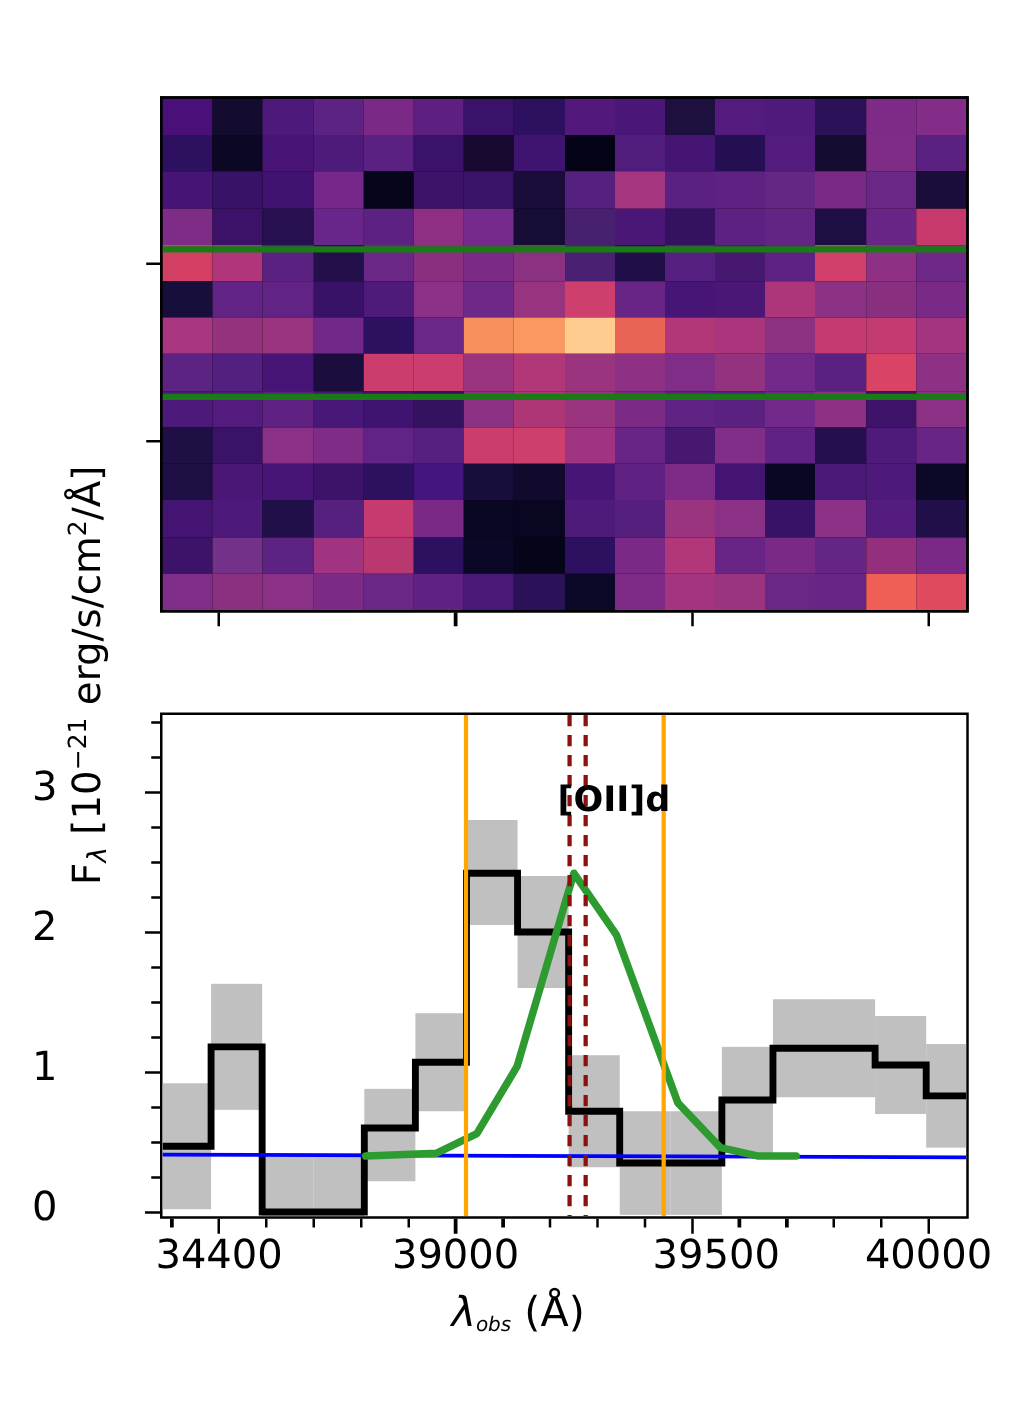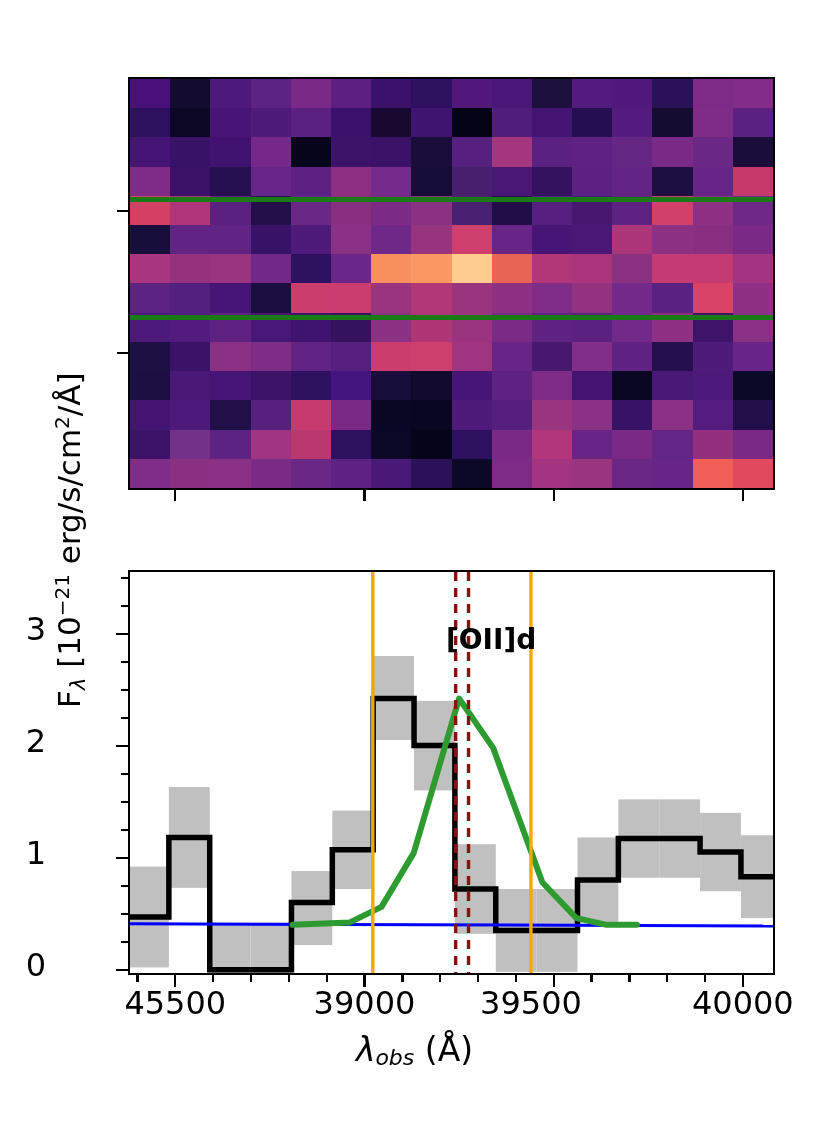--- a/index.html
+++ b/index.html
@@ -32,21 +32,21 @@
   .tick1d-y{position:absolute;height:2.2px;background:#000;left:116px;}
   .tick1d-y.major{width:12px;}
   .tick1d-y.minor{width:7px;left:121px;}
 
   .xlab{position:absolute;top:984px;font-size:32px;text-align:center;width:180px;}
   .ylab{position:absolute;right:783px;font-size:32px;text-align:right;white-space:nowrap;}
 
   #xaxis-title{position:absolute;left:0;top:1030px;width:829px;text-align:center;
                font-size:33px;font-style:normal;}
   #xaxis-title .it{font-style:italic;}
-  #xaxis-title .sub{font-size:22px;font-style:italic;vertical-align:-4px;}
+  #xaxis-title .sub{font-size:16px;font-style:italic;vertical-align:-4px;}
 
   #yaxis-title{position:absolute;left:-330px;top:520px;width:800px;
                transform:rotate(-90deg);transform-origin:50% 50%;
                text-align:center;font-size:31px;white-space:nowrap;}
   #yaxis-title sup{font-size:20px;}
   #yaxis-title .sq{font-size:20px;vertical-align:super;}
 
   #linelabel{position:absolute;left:446px;top:623px;font-size:28px;font-weight:bold;}
 </style>
 </head>
@@ -354,23 +354,23 @@
       <div class="tick1d-y minor" style="top: 772.62px;"></div>
       <div class="tick1d-y major" style="top: 744.617px;"></div>
       <div class="tick1d-y minor" style="top: 716.615px;"></div>
       <div class="tick1d-y minor" style="top: 688.612px;"></div>
       <div class="tick1d-y minor" style="top: 660.609px;"></div>
       <div class="tick1d-y major" style="top: 632.606px;"></div>
       <div class="tick1d-y minor" style="top: 604.603px;"></div>
       <div class="tick1d-y minor" style="top: 576.601px;"></div>
     </div>
   <div id="xlabels">
-      <div class="xlab" style="left: 85.2953px;">45500</div>
+      <div class="xlab" style="left: 85.2953px;">34400</div>
       <div class="xlab" style="left: 274.477px;">39000</div>
-      <div class="xlab" style="left: 441px;">39500</div>
+      <div class="xlab" style="left: 483px;">39500</div>
       <div class="xlab" style="left: 652.839px;">40000</div>
     </div>
   <div id="ylabels">
       <div class="ylab" style="top: 945.64px;">0</div>
       <div class="ylab" style="top: 833.628px;">1</div>
       <div class="ylab" style="top: 721.617px;">2</div>
       <div class="ylab" style="top: 609.606px;">3</div>
     </div>
 
   <div id="xaxis-title">

